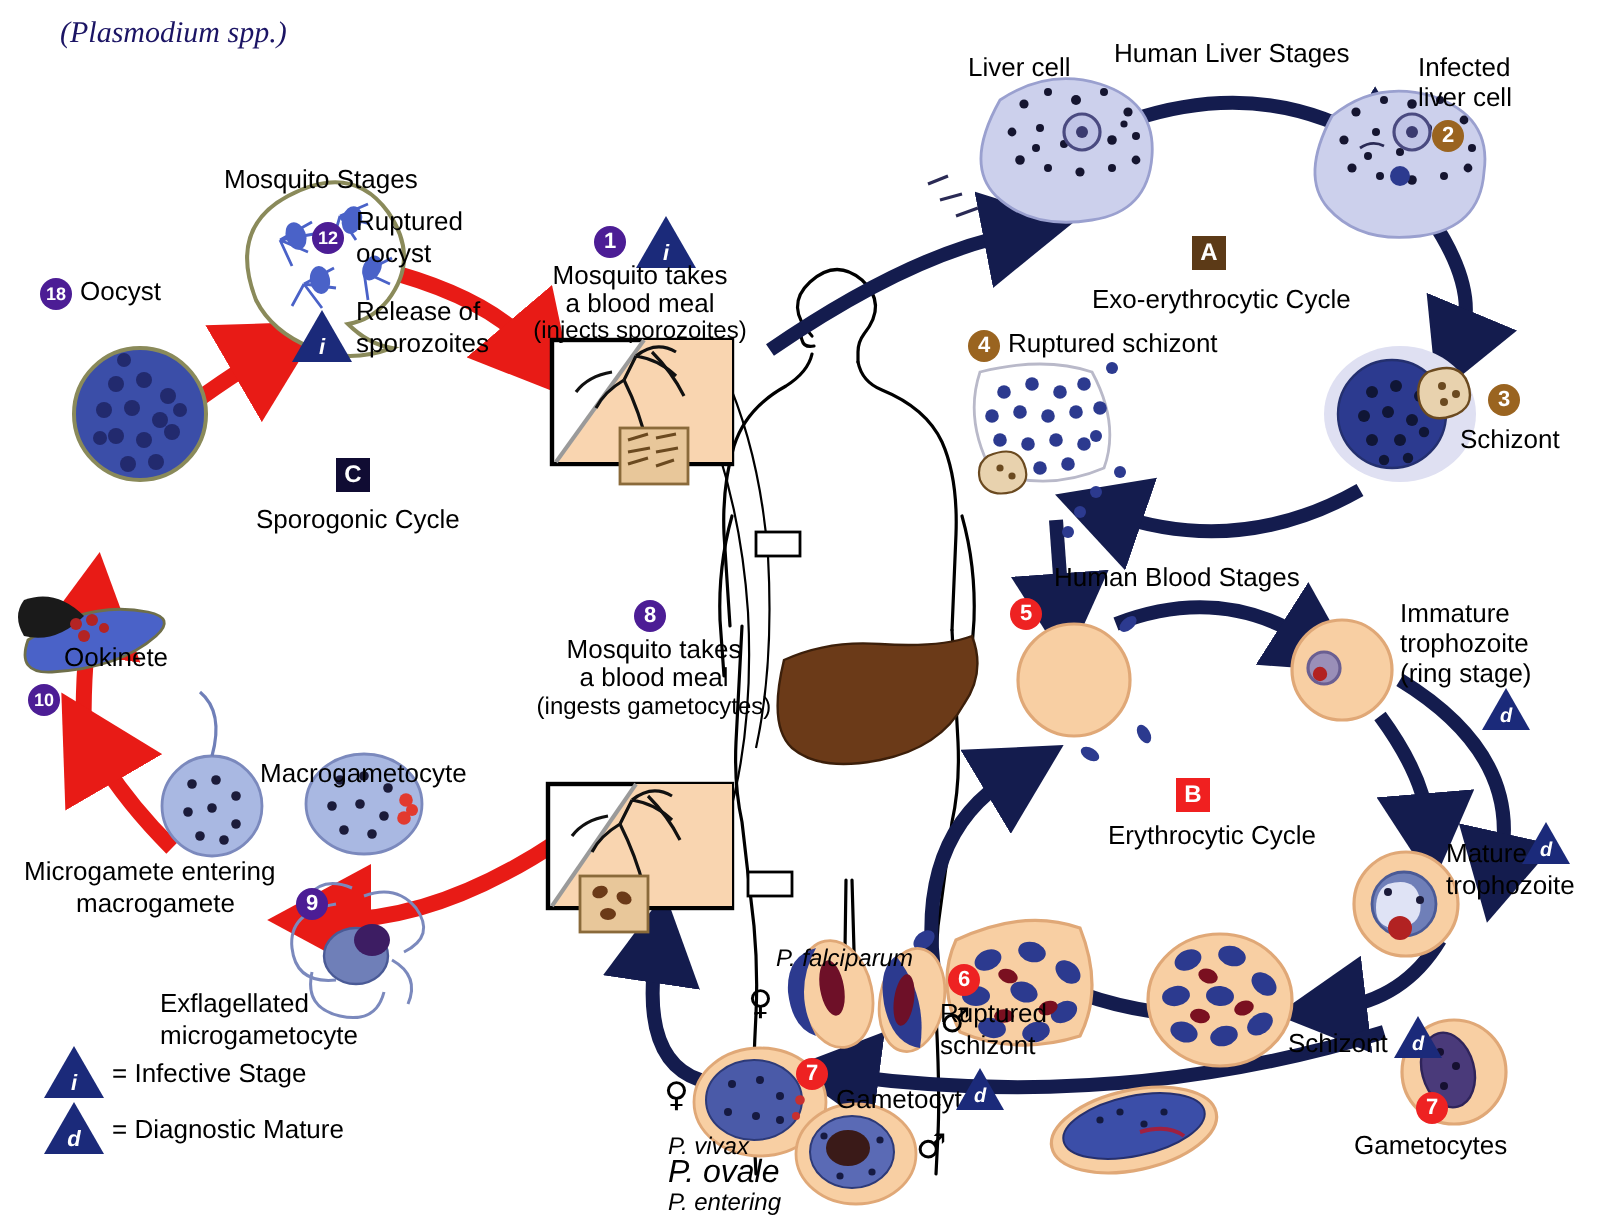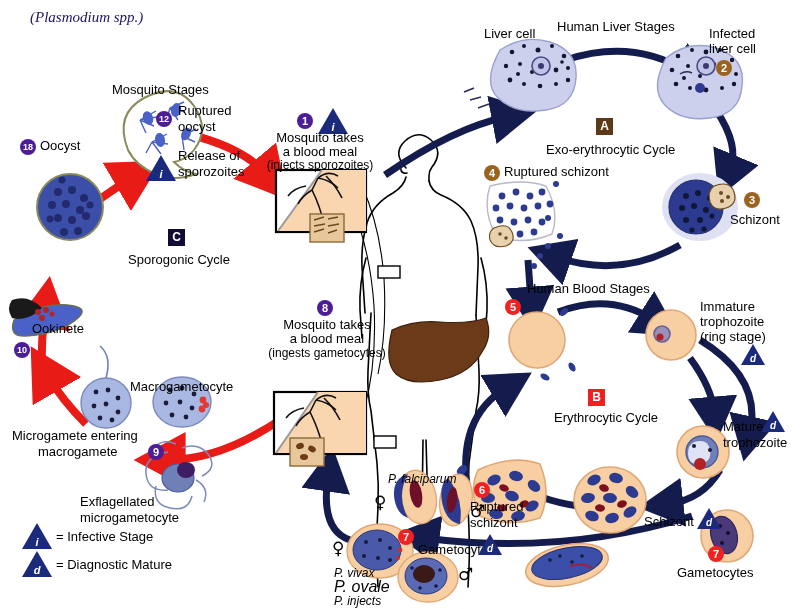--- a/index.html
+++ b/index.html
@@ -568,21 +568,21 @@
     <div class="tshape"></div>
       <div class="tltr">d</div>
   </div>
   <div class="lbl it" style="left:388px;top:472px;font-size:12px;">P. falciparum</div>
   <div class="sym" style="left:374px;top:494px;">♀</div>
   <div class="sym" style="left:470px;top:503px;">♂</div>
   <div class="sym" style="left:332px;top:540px;">♀</div>
   <div class="sym" style="left:458px;top:566px;">♂</div>
   <div class="lbl it" style="left:334px;top:566px;font-size:12px;">P. vivax</div>
   <div class="lbl it" style="left:334px;top:580px;font-size:16px;">P. ovale</div>
-  <div class="lbl it" style="left:334px;top:594px;font-size:12px;">P. injects</div>
+  <div class="lbl it" style="left:334px;top:594px;font-size:12px;">P. entering</div>
 
   <div class="num navy" style="left:317px;top:300px;">8</div>
   <div class="lbl b c" style="left:262px;top:318px;width:130px;">Mosquito takes</div>
   <div class="lbl b c" style="left:262px;top:332px;width:130px;">a blood meal</div>
   <div class="lbl c" style="left:254px;top:346px;width:146px;font-size:12px;">(ingests gametocytes)</div>
 
   <div class="lbl" style="left:12px;top:429px;">Microgamete entering</div>
   <div class="lbl" style="left:38px;top:445px;">macrogamete</div>
   <div class="num navy" style="left:148px;top:444px;">9</div>
 

